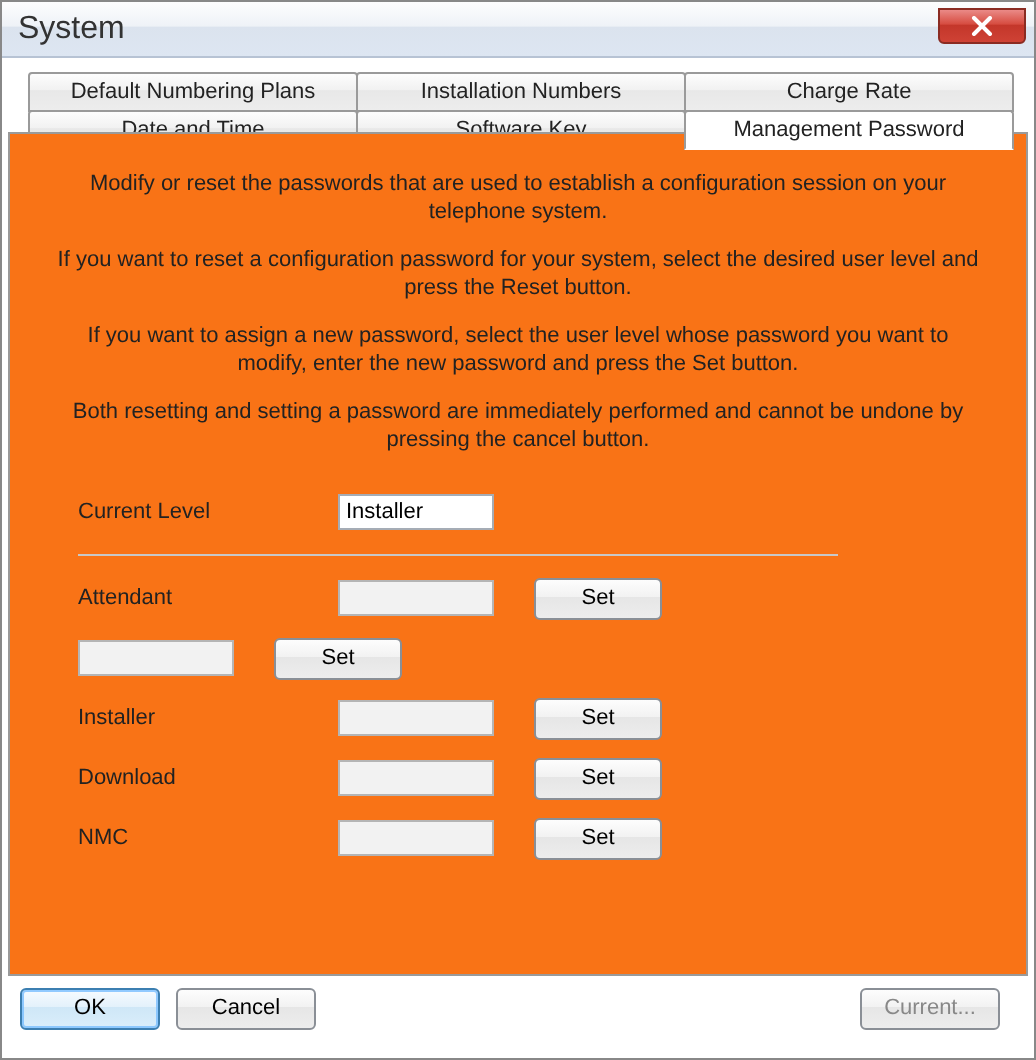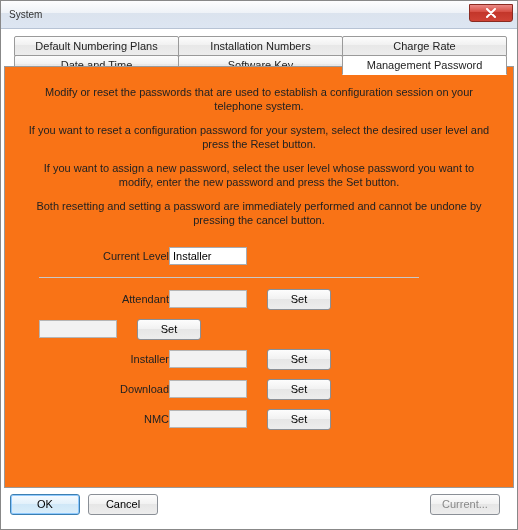--- a/index.html
+++ b/index.html
@@ -16,21 +16,21 @@
   .titlebar {
     height: 28px;
     background: linear-gradient(to bottom, #fdfdfe 0%, #eef2f7 45%, #dbe3ee 46%, #dde6f2 100%);
     border-bottom: 1px solid #b7c3d4;
     display: flex;
     align-items: center;
     padding: 0 4px 0 8px;
     position: relative;
   }
   .titlebar .title {
-    font-size: 10px;
+    font-size: 16px;
     color: #333;
   }
   .close-btn {
     position: absolute;
     right: 4px;
     top: 3px;
     width: 44px;
     height: 18px;
     background: linear-gradient(to bottom, #ea8a87 0%, #d64b3f 45%, #c3362a 46%, #cf4235 100%);
     border: 1px solid #8a2b22;
@@ -96,21 +96,20 @@
     width: 380px;
   }
   .row {
     display: flex;
     align-items: center;
     height: 30px;
   }
   .row .label {
     width: 130px;
     color: #222;
-    text-align: right;
   }
   .row .field {
     width: 80px;
   }
   .row .field input {
     width: 78px;
     height: 18px;
     border: 1px solid #b5b5b5;
     background: #f2f2f2;
     padding: 0 3px;

